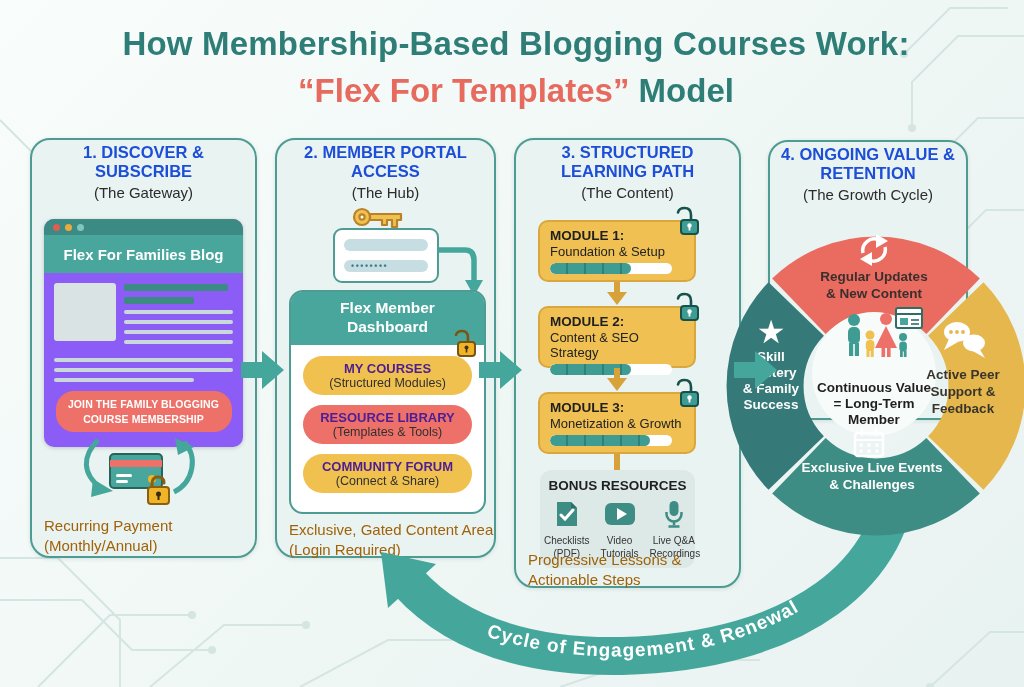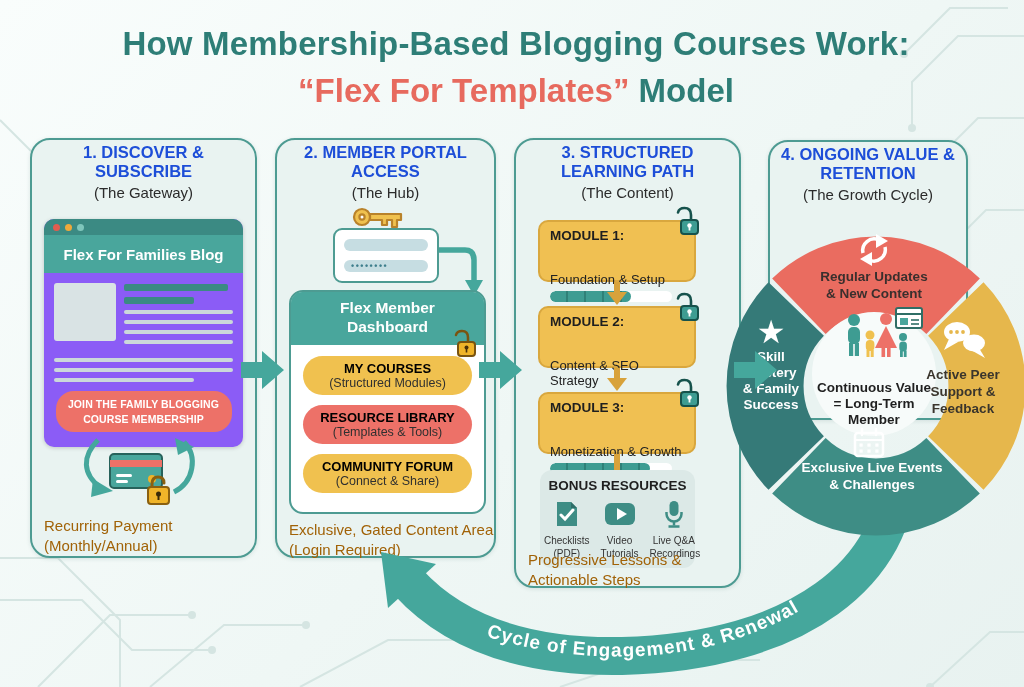--- a/index.html
+++ b/index.html
@@ -45,29 +45,29 @@
   .inp.pwd{color:#3E7E8C;font-size:9px;font-weight:bold;letter-spacing:1.5px;line-height:12px;padding-left:7px;}
   .key-art{position:absolute;left:74px;top:62px;z-index:2;}
   .login-arrow{position:absolute;left:160px;top:96px;}
   .dashboard{position:absolute;left:12px;top:150px;width:197px;height:224px;background:#fff;
     border:2px solid #4D9B92;border-radius:14px;box-sizing:border-box;}
   .dash-head{background:#49A69C;border-radius:11px 11px 0 0;color:#fff;font-weight:bold;font-size:15.5px;
     text-align:center;padding:7px 0 9px;line-height:1.2;position:relative;}
   .dash-lock{position:absolute;right:7px;bottom:-16px;}
   .dash-body{padding:11px 12px 0;}
   .pill{border-radius:22px;text-align:center;padding:5px 2px;margin-bottom:10px;}
-  .pill .pl{font-weight:bold;font-size:13px;color:#000000;}
+  .pill .pl{font-weight:bold;font-size:13px;color:#4c1d95;}
   .pill .ps{font-size:12.5px;color:#303030;}
   .pill.yellow{background:#F0C14F;}
   .pill.red{background:#ED7168;}
   
   .module{position:absolute;left:22px;width:158px;height:62px;background:#F0C052;border:2px solid #D9A73E;
     border-radius:10px;padding:6px 10px 0;box-sizing:border-box;}
   .module .ml{font-weight:bold;font-size:13.5px;color:#1f1f1f;line-height:1.15;}
-  .module .ms{font-size:13px;color:#222;margin-top:28px;}
+  .module .ms{font-size:13px;color:#222;}
   .progress{margin-top:4px;height:11px;background:#fff;border-radius:6px;overflow:hidden;width:122px;}
   .progress .fill{height:100%;background:#3E9C92;border-radius:6px;
     background-image:repeating-linear-gradient(90deg,rgba(0,0,0,0) 0 16px,rgba(18,78,72,.35) 16px 18px);}
   .mlock{position:absolute;right:-6px;top:-16px;}
   .mod-arrow{position:absolute;left:88px;}
   .connector{position:absolute;left:98px;top:314px;width:6px;height:18px;background:#D8A23B;}
   .bonus{position:absolute;left:24px;top:330px;width:155px;background:#DCE9E7;border-radius:12px;
     padding:8px 2px 8px;box-sizing:border-box;}
   .bonus-title{text-align:center;font-weight:bold;font-size:13.5px;color:#1f1f1f;}
   .bonus-row{display:flex;justify-content:space-around;padding:7px 2px 0;gap:11px;}

